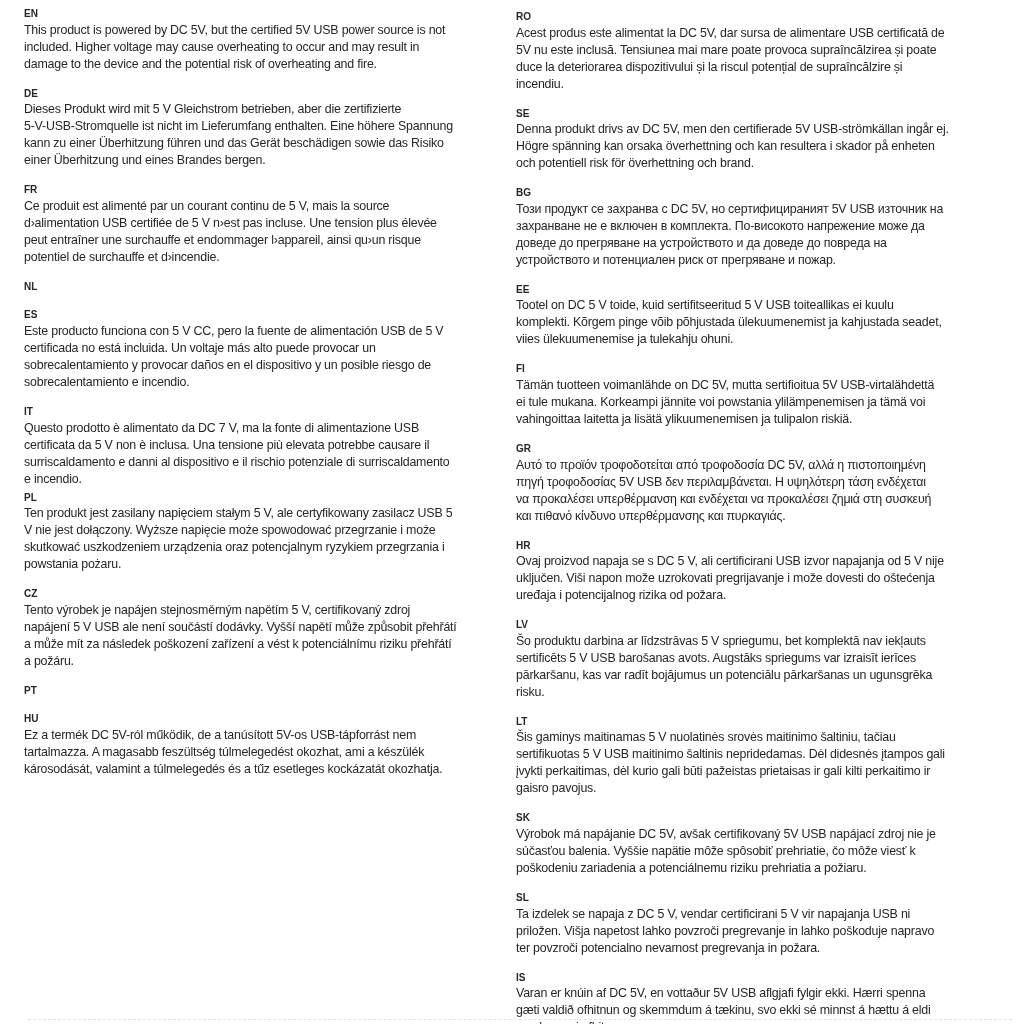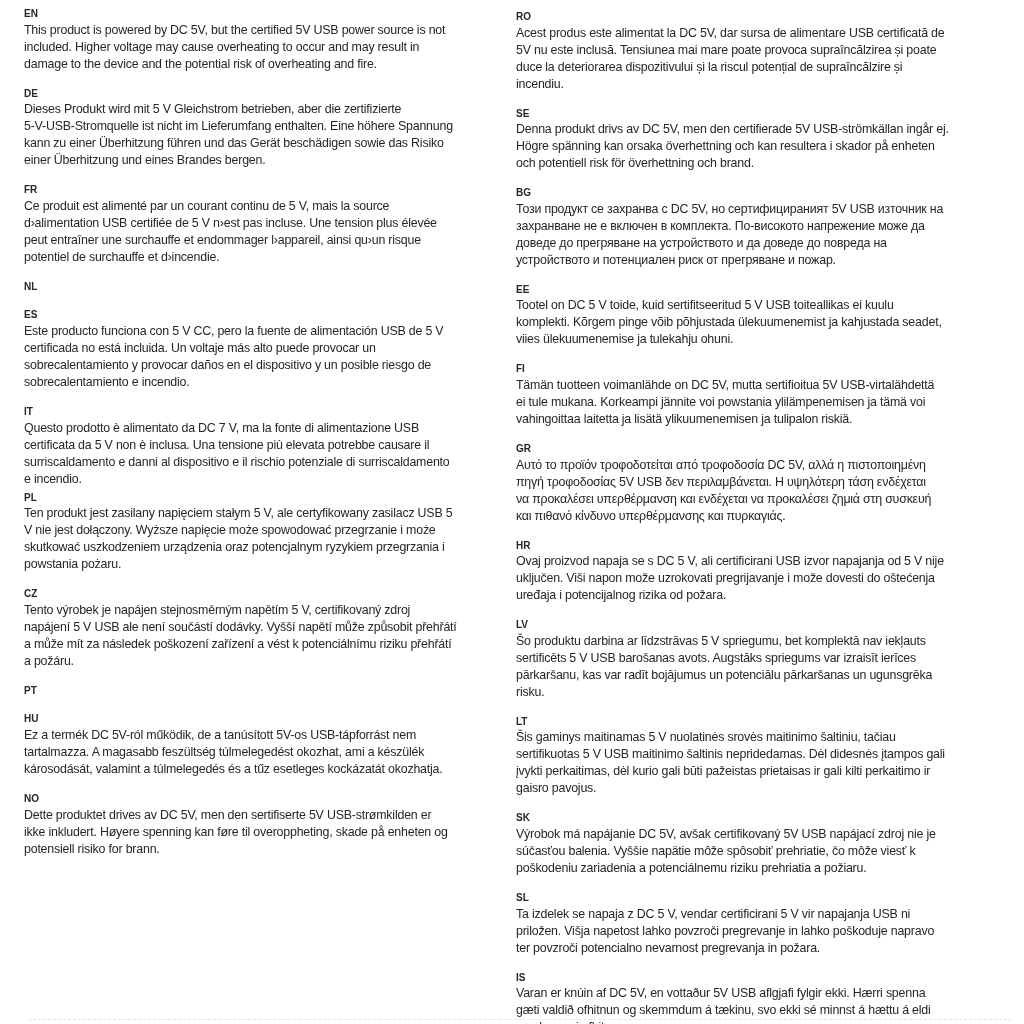--- a/index.html
+++ b/index.html
@@ -96,26 +96,20 @@
     </section>
     <section class="sec">
       <h2 class="code">PT</h2>
     </section>
     <section class="sec">
       <h2 class="code">HU</h2>
       <p class="txt">Ez a termék DC 5V-ról működik, de a tanúsított 5V-os USB-tápforrást nem
 tartalmazza. A magasabb feszültség túlmelegedést okozhat, ami a készülék
 károsodását, valamint a túlmelegedés és a tűz esetleges kockázatát okozhatja.</p>
     </section>
-    <section class="sec">
-      <h2 class="code">NO</h2>
-      <p class="txt">Dette produktet drives av DC 5V, men den sertifiserte 5V USB-strømkilden er
-ikke inkludert. Høyere spenning kan føre til overoppheting, skade på enheten og
-potensiell risiko for brann.</p>
-    </section>
   </div>
 
   <div class="col col-right">
     <section class="sec">
       <h2 class="code">RO</h2>
       <p class="txt">Acest produs este alimentat la DC 5V, dar sursa de alimentare USB certificată de
 5V nu este inclusă. Tensiunea mai mare poate provoca supraîncălzirea și poate
 duce la deteriorarea dispozitivului și la riscul potențial de supraîncălzire și
 incendiu.</p>
     </section>

